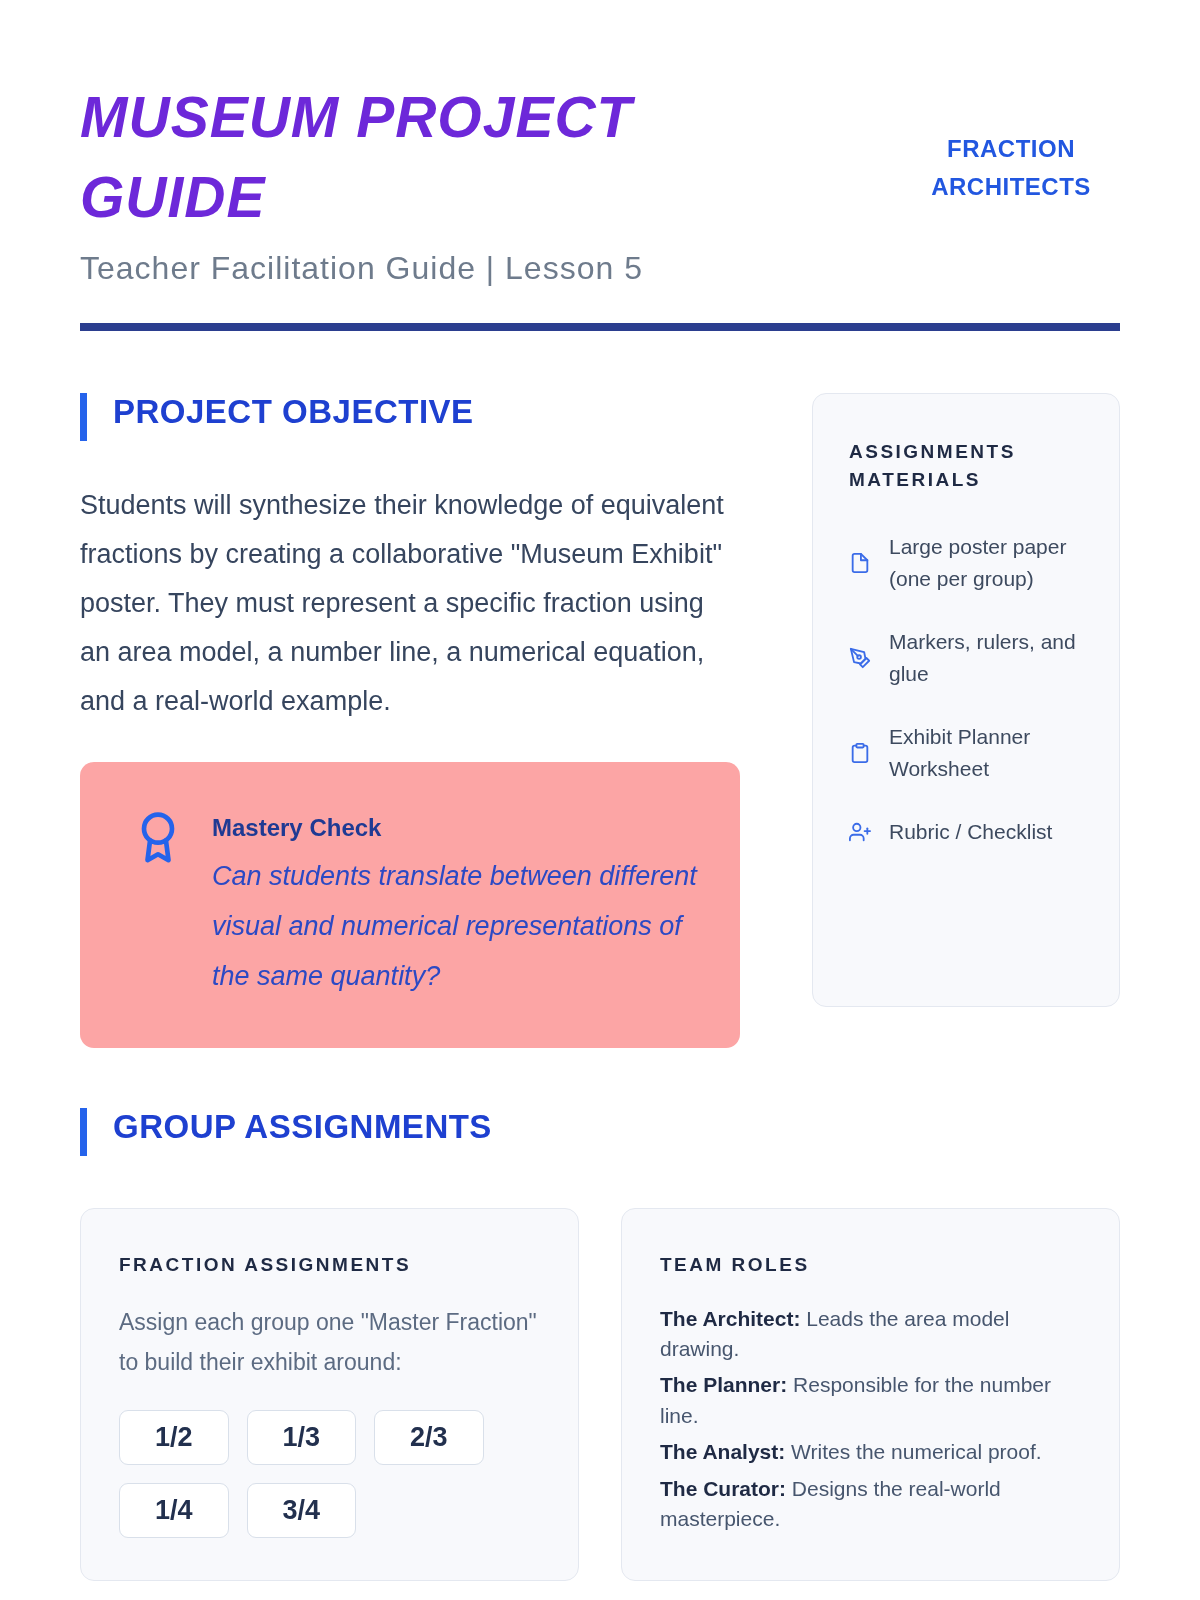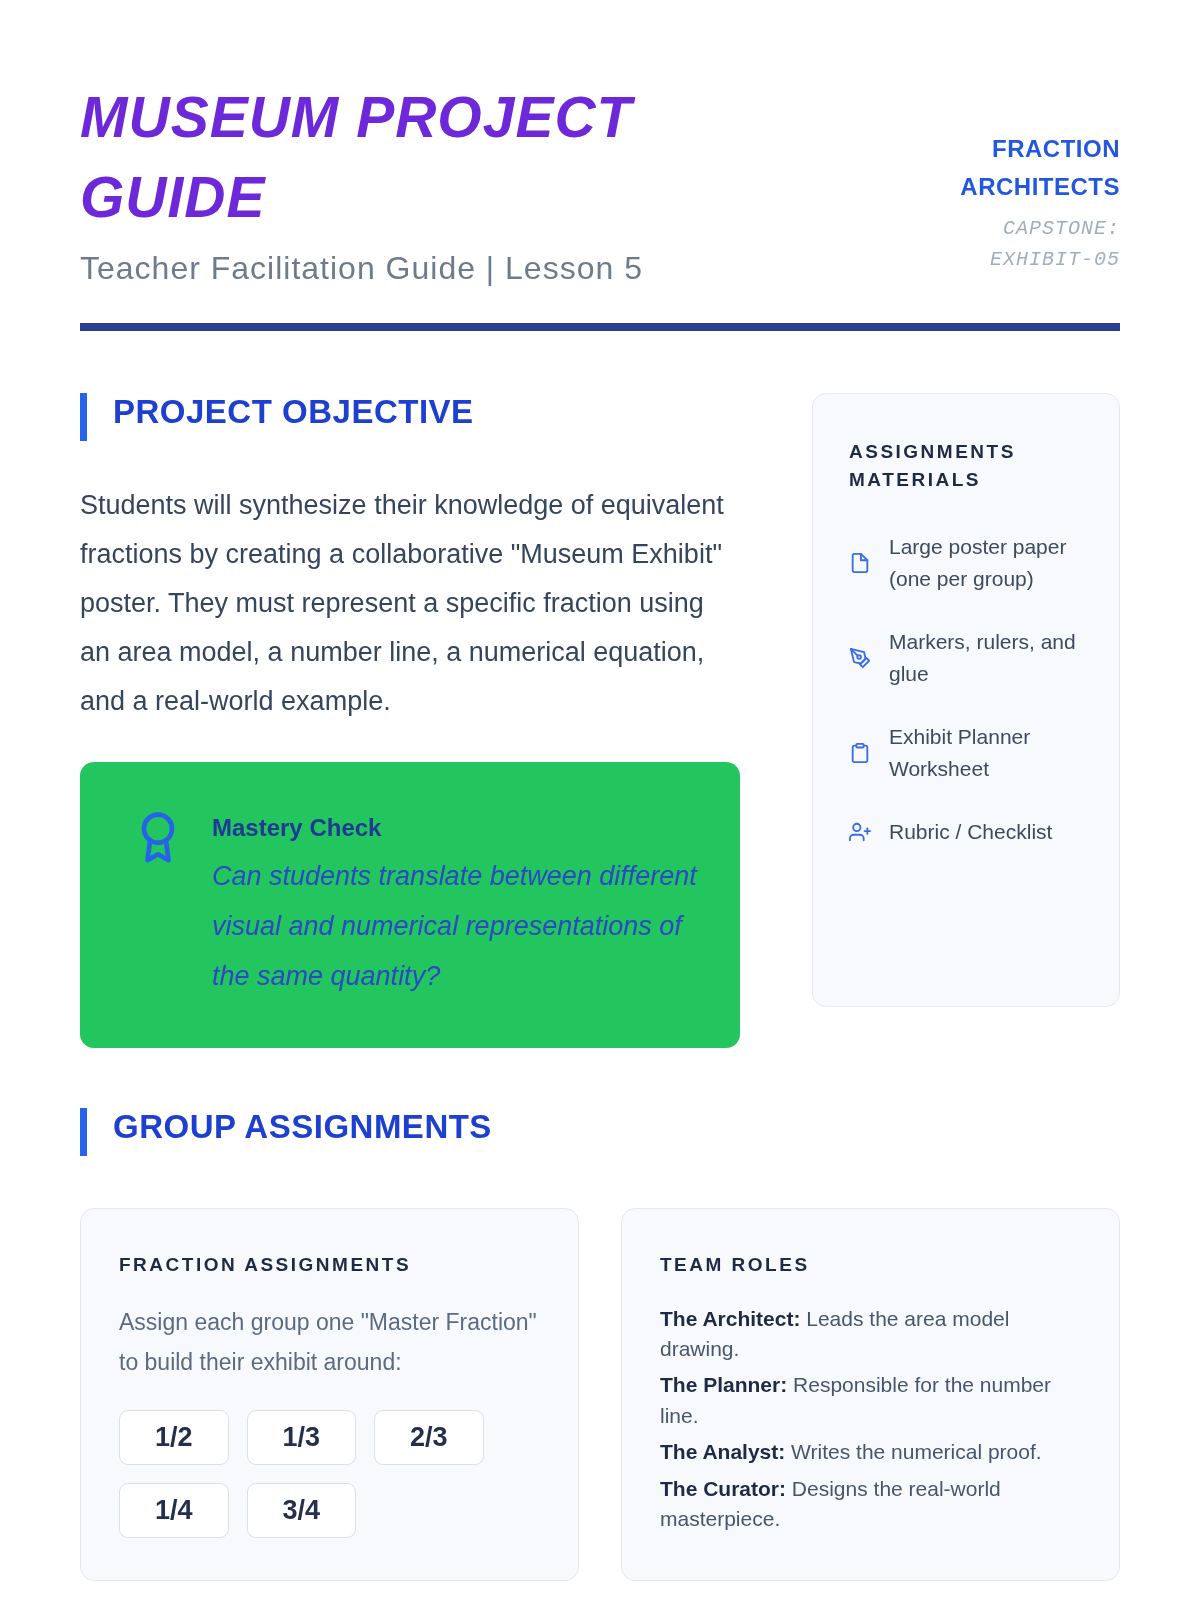--- a/index.html
+++ b/index.html
@@ -28,21 +28,21 @@
   .doc-subtitle {
     margin-top: 12px;
     font-size: 32px;
     color: #6e7b8c;
     letter-spacing: 1px;
     font-weight: normal;
   }
   .brand-block {
     width: 218px;
     padding-top: 52px;
-    text-align: right;
+    text-align: center;
     flex: none;
   }
   .brand-name {
     font-size: 24px;
     font-weight: bold;
     color: #2257e0;
     line-height: 1.6;
     letter-spacing: 0.5px;
   }
   .capstone-code {
@@ -78,21 +78,21 @@
 
   .objective-body {
     margin-top: 40px;
     font-size: 27px;
     line-height: 1.82;
     color: #36455e;
   }
 
   .mastery-box {
     margin-top: 36px;
-    background: #22c55e;
+    background: #fca5a5;
     border-radius: 14px;
     padding: 46px 40px 46px 50px;
     display: flex;
     gap: 26px;
     align-items: flex-start;
   }
   .mastery-icon { color: #2563eb; flex: none; margin-top: 2px; }
   .mastery-title {
     font-size: 24px;
     font-weight: bold;
@@ -170,21 +170,20 @@
   <div class="header">
     <div class="title-block">
       <div class="doc-title">
         <span>MUSEUM PROJECT</span><br>
         <span>GUIDE</span>
       </div>
       <div class="doc-subtitle">Teacher Facilitation Guide | Lesson 5</div>
     </div>
     <div class="brand-block">
       <div class="brand-name">FRACTION ARCHITECTS</div>
-      <div class="capstone-code">CAPSTONE: EXHIBIT-05</div>
     </div>
   </div>
 
   <div class="divider"></div>
 
   <div class="content-row">
     <div class="main-col">
       <div class="section-heading">
         <div class="heading-bar"></div>
         <div class="heading-text">PROJECT OBJECTIVE</div>

